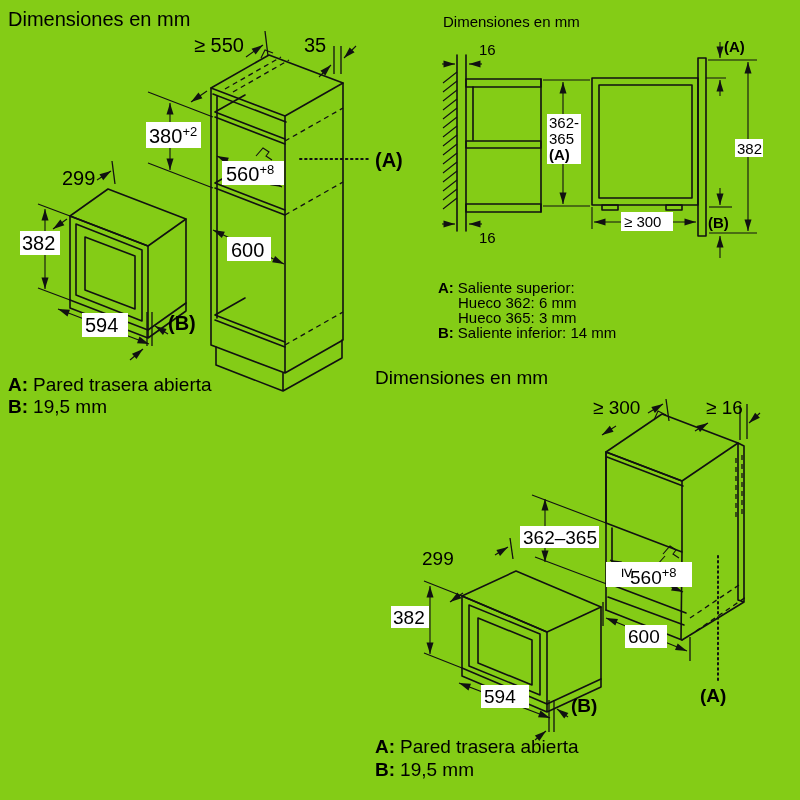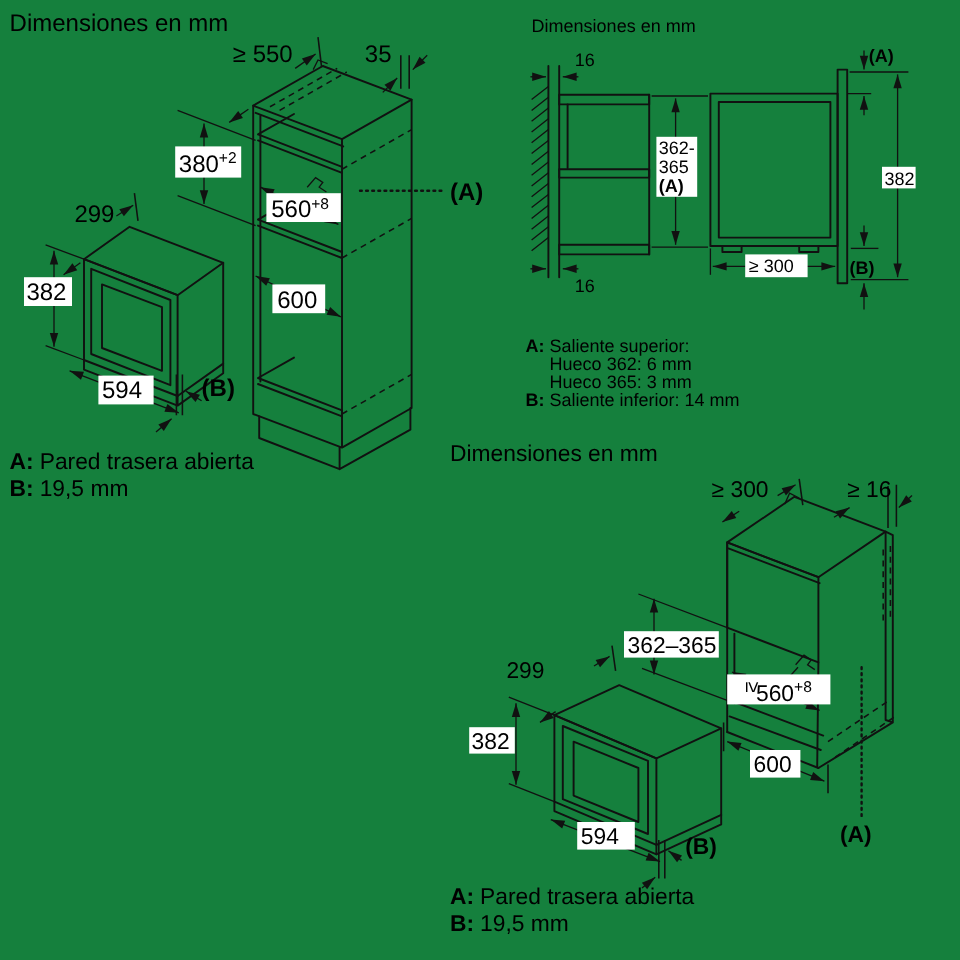--- a/index.html
+++ b/index.html
@@ -1,16 +1,16 @@
 <!DOCTYPE html>
 <html><head>
 <meta charset="utf-8">
 <style>
   html,body{margin:0;padding:0;background:#ffffff;}
-  .page{width:800px;height:800px;position:relative;background:#15803d;overflow:hidden;}
+  .page{width:800px;height:800px;position:relative;background:#84cc16;overflow:hidden;}
   svg{font-family:"Liberation Sans", sans-serif;}
   text{fill:#000;}
   .t20{font-size:20px;} .t19{font-size:19px;} .t15{font-size:15px;}
   .bold{font-weight:bold;}
   .ln{stroke:#111;stroke-width:1.6;fill:none;stroke-linejoin:round;stroke-linecap:round;}
   .lnthin{stroke:#111;stroke-width:1.1;fill:none;}
   .dash{stroke:#111;stroke-width:1.3;fill:none;stroke-dasharray:5 4;}
   .dot{stroke:#111;stroke-width:2;fill:none;stroke-dasharray:1.5 3.6;stroke-linecap:round;}
   .dim{stroke:#111;stroke-width:1.1;fill:none;}
   .tick{stroke:#111;stroke-width:1.3;fill:none;}

